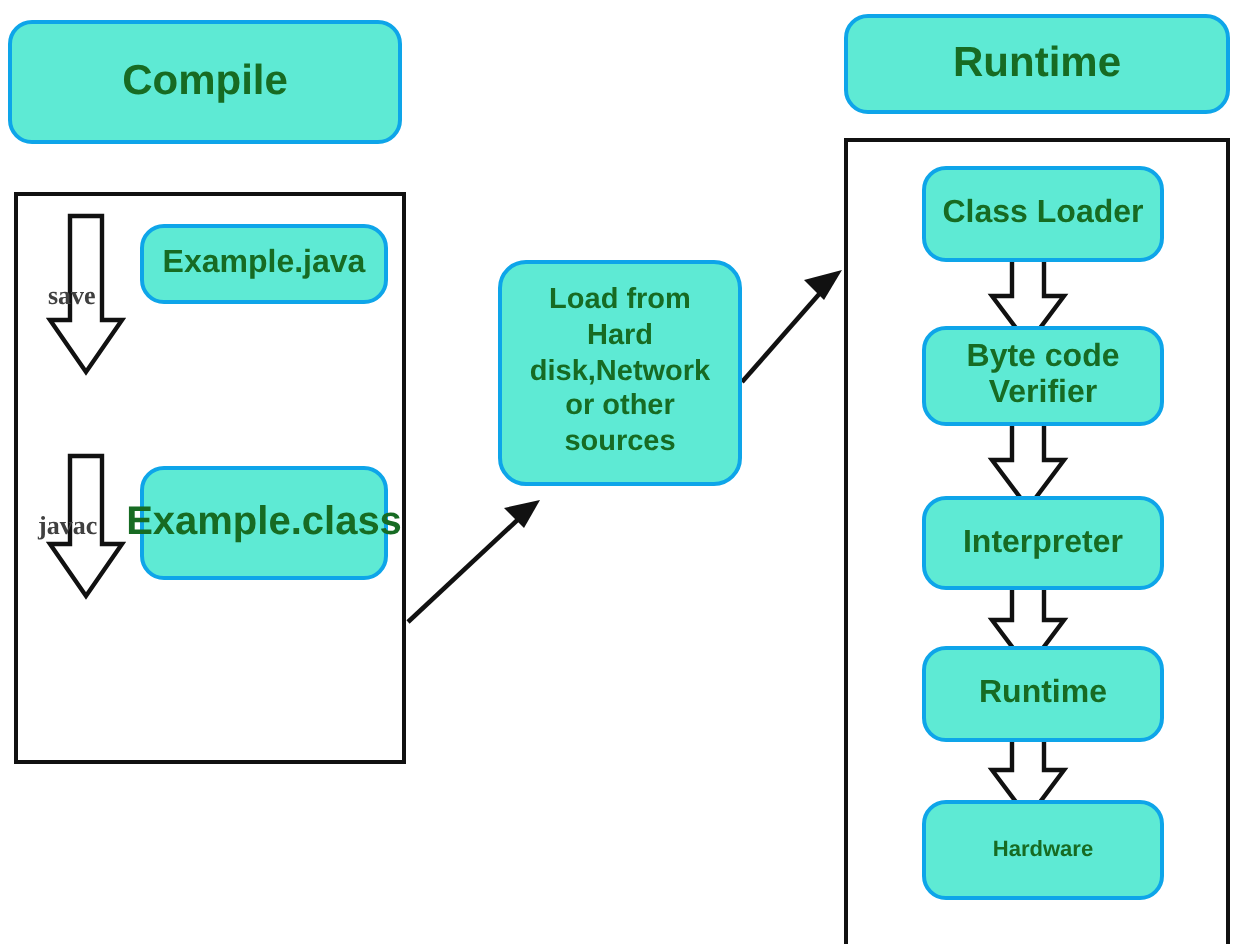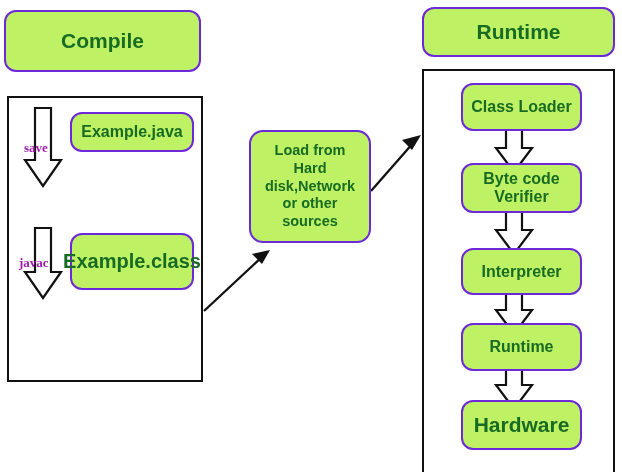--- a/index.html
+++ b/index.html
@@ -16,22 +16,22 @@
   }
   #canvas {
     position: absolute;
     left: 0; top: 0;
     width: 622px;
     height: 472px;
   }
   .node {
     position: absolute;
     box-sizing: border-box;
-    background: #bef264;
-    border: 2px solid #6d28d9;
+    background: #5eead4;
+    border: 2px solid #0ea5e9;
     border-radius: 12px;
     display: flex;
     align-items: center;
     justify-content: center;
     color: #176b23;
     font-weight: bold;
     text-align: center;
     line-height: 1.12;
     white-space: pre-line;
   }
@@ -87,25 +87,25 @@
   #node-interpreter {
     left: 461px; top: 248px; width: 121px; height: 47px;
     font-size: 16px;
   }
   #node-runtime {
     left: 461px; top: 323px; width: 121px; height: 48px;
     font-size: 16px;
   }
   #node-hardware {
     left: 461px; top: 400px; width: 121px; height: 50px;
-    font-size: 21px;
+    font-size: 11px;
   }
   .edge-label {
     position: absolute;
-    color: #a21caf;
+    color: #404040;
     font-weight: bold;
     font-size: 13px;
     font-family: "Liberation Serif", serif;
     background: transparent;
     white-space: nowrap;
   }
   #label-save { left: 24px; top: 140px; }
   #label-javac { left: 19px; top: 255px; }
 </style>
 </head>

